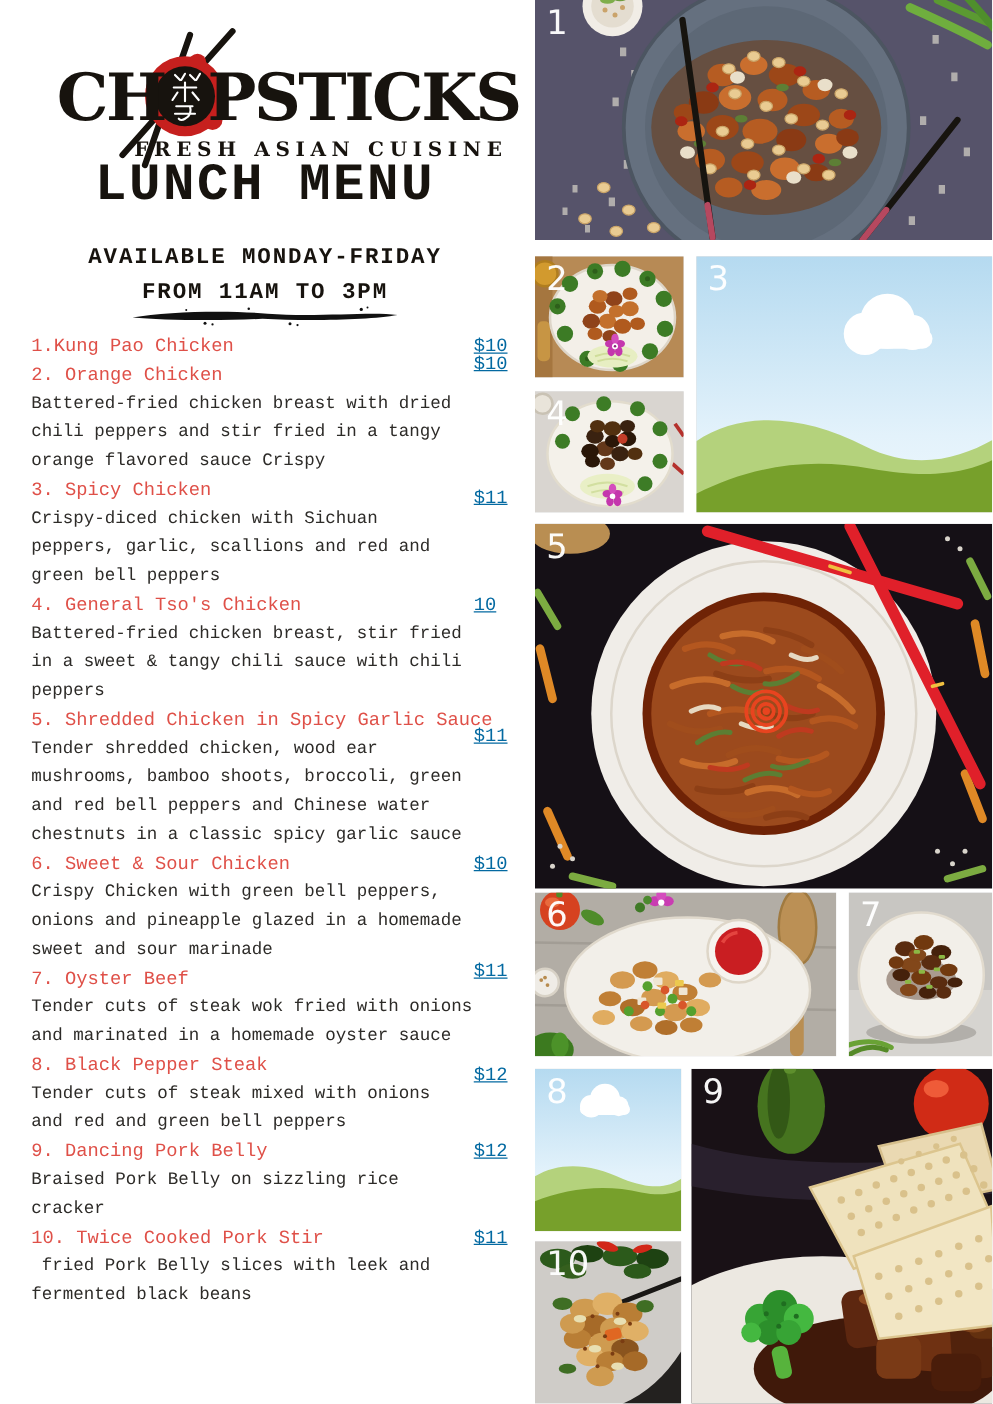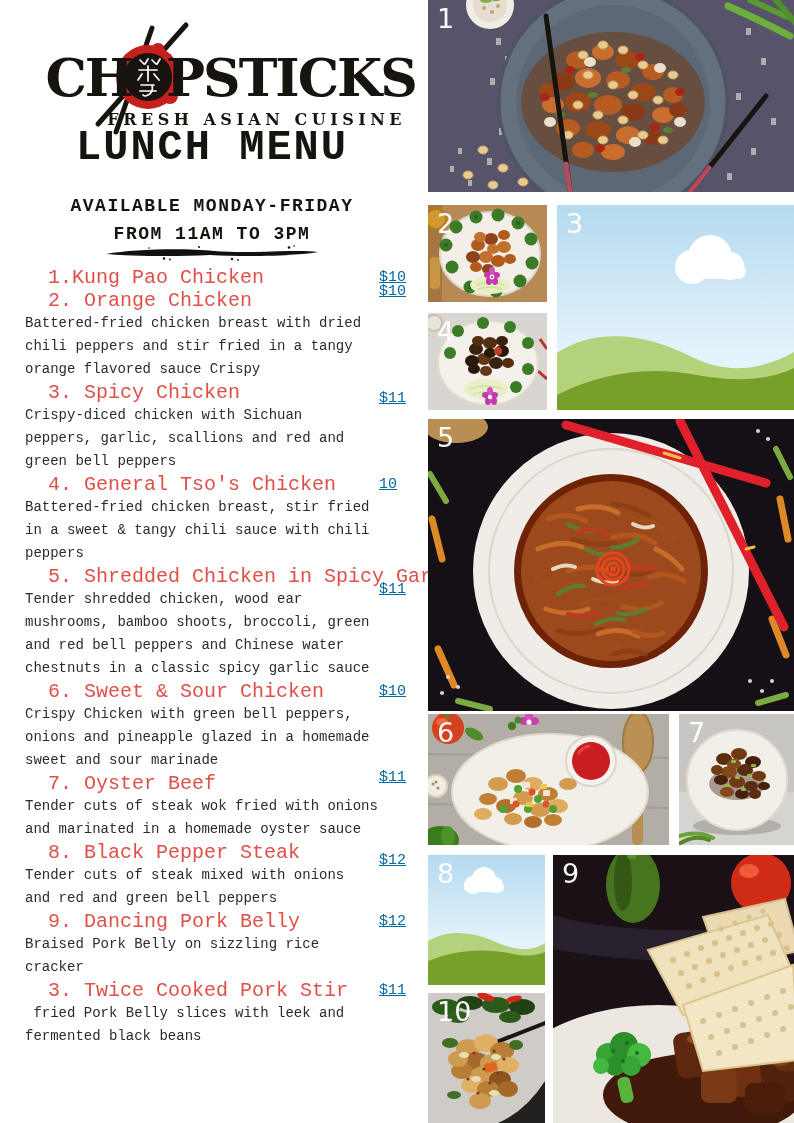--- a/index.html
+++ b/index.html
@@ -11,21 +11,21 @@
   .brand{position:absolute;left:0;top:20px;width:424px;height:122px;}
   .title{position:absolute;left:0;top:124px;width:424px;text-align:center;
          font-size:42px;font-weight:bold;letter-spacing:2px;color:#17130e;line-height:48px;}
   .avail{position:absolute;left:0;top:192px;width:424px;text-align:center;
          font-size:18px;font-weight:bold;letter-spacing:1.5px;color:#17130e;line-height:28px;}
   .divider{position:absolute;left:104px;top:244px;}
 
   .menu{position:absolute;left:25px;top:266px;width:380px;}
   .mi{position:relative;}
   .head{position:relative;line-height:23px;height:23px;}
-  .name{color:#df5048;font-size:20px;white-space:nowrap;margin-left:23px;}
+  .name{color:#df5048;font-size:15px;white-space:nowrap;}
   .price{position:absolute;left:354px;top:0;font-size:15px;color:#0369a1;text-decoration:underline;}
   .price.up{top:-9px;} .price.dn1{top:6px;} .price.dn2{top:13px;} .price.dn3{top:8px;} .price.up1{top:-6px;}
   .desc{font-size:14px;line-height:23px;width:348px;white-space:pre-wrap;color:#2d2b28;}
   .desc.wide{width:357px;}
 
   
   .photo{position:absolute;overflow:hidden;background:#ddd;}
   .photo svg{display:block;}
   .pnum{position:absolute;top:2px;left:9px;color:rgba(255,255,255,.96);
         font-family:"DejaVu Sans","Liberation Sans",sans-serif;font-size:27px;line-height:34px;}
@@ -144,21 +144,21 @@
         <div class="desc">Tender cuts of steak mixed with onions and red and green bell peppers</div>
       </div>
 
       <div class="mi">
         <div class="head"><span class="name">9. Dancing Pork Belly</span>
         <span class="price">$12</span></div>
         <div class="desc">Braised Pork Belly on sizzling rice cracker</div>
       </div>
 
       <div class="mi">
-        <div class="head"><span class="name">3. Twice Cooked Pork Stir</span>
+        <div class="head"><span class="name">10. Twice Cooked Pork Stir</span>
         <span class="price">$11</span></div>
         <div class="desc"> fried Pork Belly slices with leek and fermented black beans</div>
       </div>
 
     </div>
   </div>
 
   <div class="photo p1">
     <svg width="366" height="192" viewBox="0 0 366 192">
       <rect width="366" height="192" fill="#56536a"></rect>

